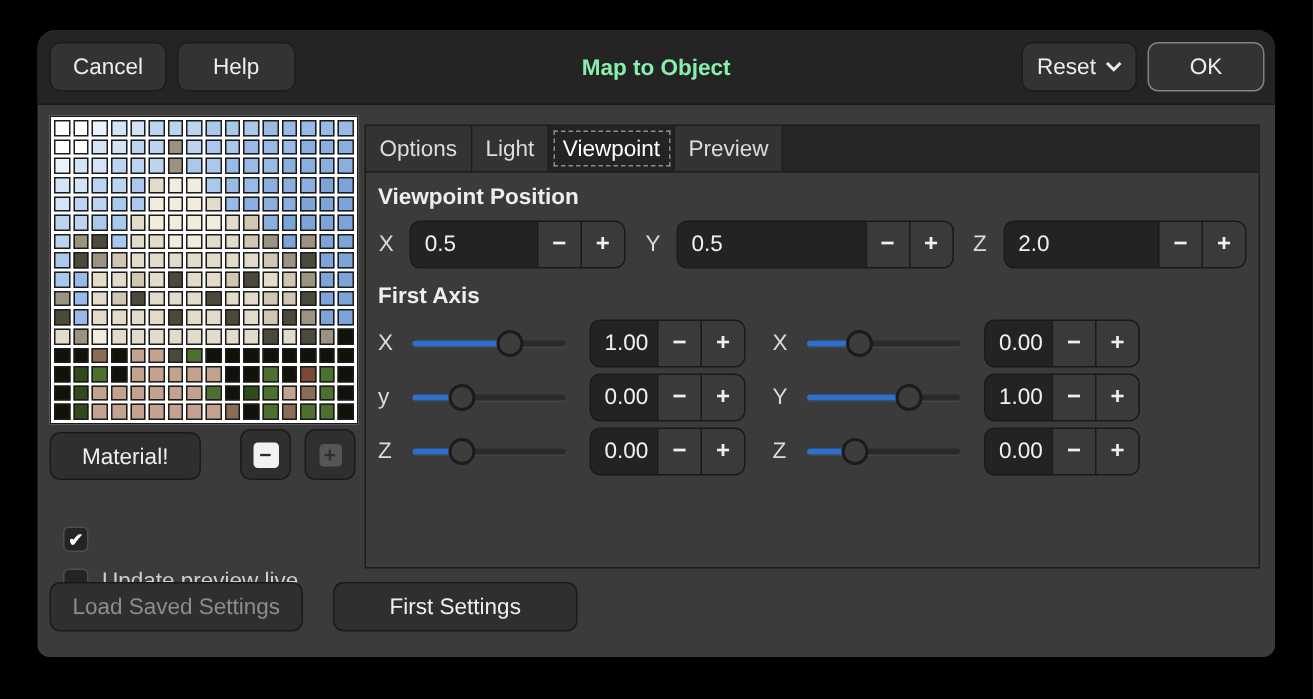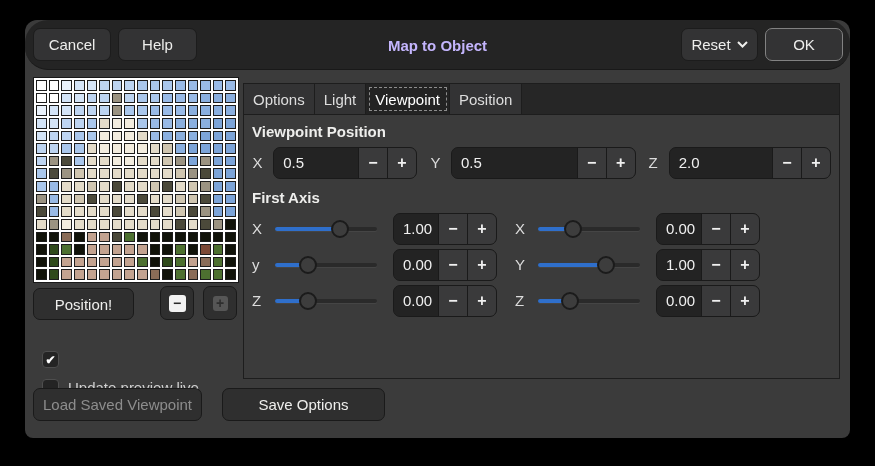--- a/index.html
+++ b/index.html
@@ -4,29 +4,29 @@
 <style>
   * { box-sizing: border-box; margin: 0; padding: 0; }
   html,body { width:875px; height:466px; background:#000; overflow:hidden;
     font-family:"Liberation Sans", sans-serif; }
   .window { position:absolute; left:25px; top:20px; width:825px; height:418px;
     background:#3b3b3b; border-radius:12px 12px 8px 8px; overflow:hidden;
     color:#eeeeec; font-size:15px; }
 
   
   .headerbar { position:absolute; left:0; top:0; width:100%; height:50px;
-    background:#242424; border-bottom:1px solid #191919;border-radius:23px; }
+    background:#242424; border-bottom:1px solid #191919; }
   .hbtn { position:absolute; top:8px; height:33px; background:#333334;
     border:1px solid #1c1c1c; border-radius:7px; color:#eeeeec;
     font-size:15px; display:flex; align-items:center; justify-content:center;
     gap:6px; cursor:default; }
   .hbtn.ok { border-color:#828282; }
   .win-title { position:absolute; top:0; left:0; width:100%; height:50px;
     display:flex; align-items:center; justify-content:center;
-    font-weight:bold; color:#c4b5fd; pointer-events:none; }
+    font-weight:bold; color:#86efac; pointer-events:none; }
 
   
   .preview-frame { position:absolute; left:8px; top:57px; width:206px; height:206px;
     background:#ffffff; border:1px solid #191919; padding:2px; }
   .preview-grid { display:grid; width:200px; height:200px;
     grid-template-columns:repeat(16,1fr); grid-template-rows:repeat(16,1fr); gap:2px; }
   .preview-grid .cell { border:1px solid #1c1c1c; }
 
   .btn { background:#2f2f2f; border:1px solid #1a1a1a; border-radius:7px;
     color:#eeeeec; font-size:15px; display:flex; align-items:center;
@@ -376,59 +376,59 @@
         <div class="cell" style="background: rgb(17, 19, 10);"></div>
         <div class="cell" style="background: rgb(77, 112, 48);"></div>
         <div class="cell" style="background: rgb(138, 108, 87);"></div>
         <div class="cell" style="background: rgb(77, 112, 48);"></div>
         <div class="cell" style="background: rgb(77, 112, 48);"></div>
         <div class="cell" style="background: rgb(17, 19, 10);"></div>
       </div>
   </div>
 
   <div class="btn preview-btn">
-    <span>Position!</span>
+    <span>Material!</span>
   </div>
   <div class="btn zoom-btn zoom-out">
     <span class="zicon on">−</span>
   </div>
   <div class="btn zoom-btn zoom-in">
     <span class="zicon off">+</span>
   </div>
 
   <div class="checkrow" style="top:331px;">
     <span class="checkbox">
       <span>✔</span>
     </span>
   </div>
   <div class="checkrow" style="top:359px;">
     <span class="checkbox"></span>
     <span class="cb-label-dim">Update preview live</span>
   </div>
 
   <div class="btn disabled settings-btn load-btn">
-    <span>Load Saved Viewpoint</span>
+    <span>Load Saved Settings</span>
   </div>
   <div class="btn settings-btn save-btn">
-    <span>Save Options</span>
+    <span>First Settings</span>
   </div>
 
   <div class="notebook">
     <div class="tabstrip">
       <div class="tab">
           <span>Options</span>
         </div>
       <div class="tab">
           <span>Light</span>
         </div>
       <div class="tab selected">
           <span>Viewpoint</span>
         </div>
       <div class="tab">
-          <span>Position</span>
+          <span>Preview</span>
         </div>
     </div>
 
     <div class="nb-content">
       <div class="section-title">Viewpoint Position</div>
 
       <div class="vp-row">
         <span class="vlab axis-label">X</span>
         <div class="spin sp-x">
           <span class="val">0.5</span>

